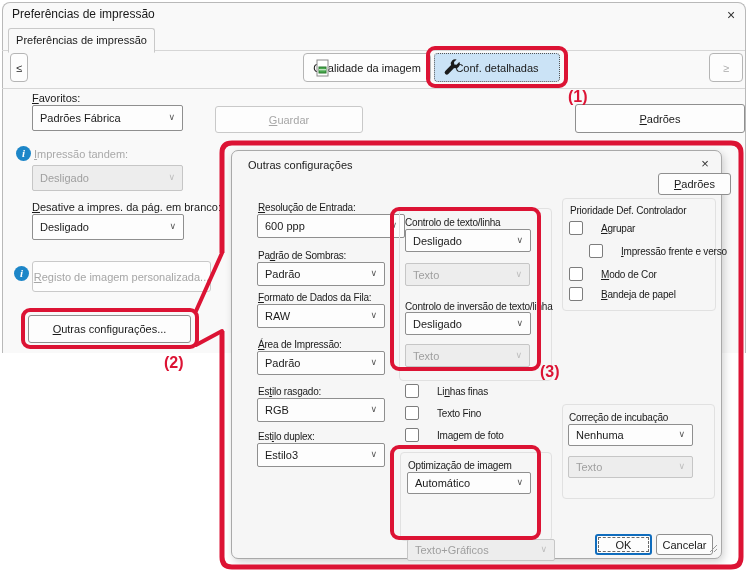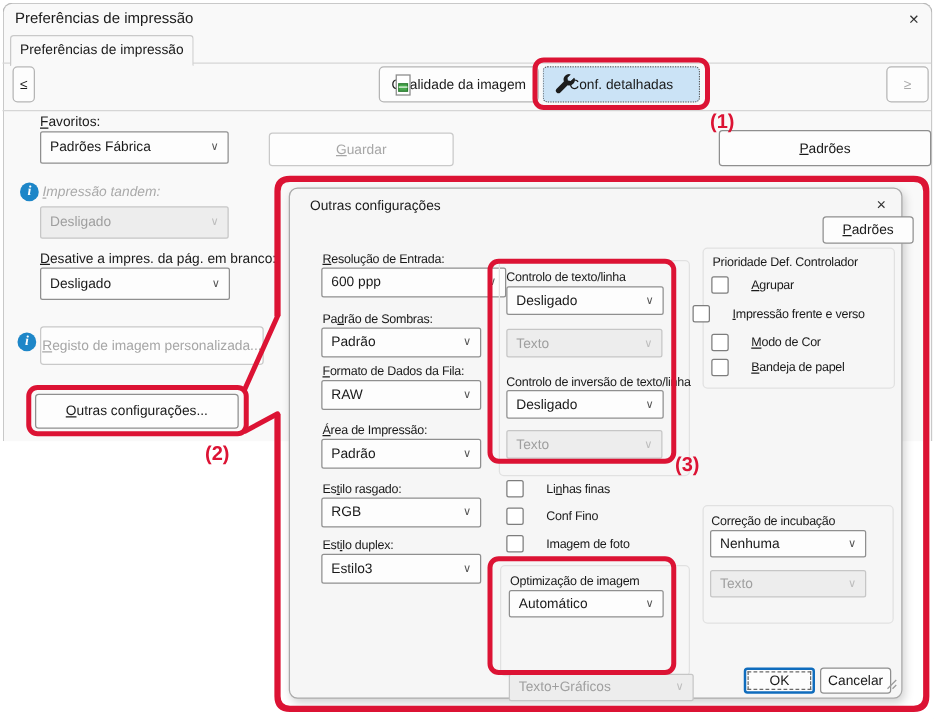--- a/index.html
+++ b/index.html
@@ -92,21 +92,21 @@
 
   <div class="abs lbl" style="left:32px;top:92px;"><u>F</u>avoritos:</div>
   <div class="abs dd" style="left:32px;top:105px;width:151px;height:26px;">
     <span>Padrões Fábrica</span>
       <span class="arr">∨</span>
   </div>
   <div class="abs btn disbtn" style="left:215px;top:106px;width:148px;height:27px;"><u>G</u>uardar</div>
   <div class="abs btn" style="left:575px;top:104px;width:170px;height:29px;"><u>P</u>adrões</div>
 
   <div class="abs info" style="left:16px;top:146px;">i</div>
-  <div class="abs lbl dim" style="left:34px;top:148px;font-style:italic;"><u>I</u>mpressão tandem:</div>
+  <div class="abs lbl dim" style="left:34px;top:148px;"><u>I</u>mpressão tandem:</div>
   <div class="abs dd dis" style="left:32px;top:165px;width:151px;height:26px;">
     <span>Desligado</span>
       <span class="arr">∨</span>
   </div>
 
   <div class="abs lbl" style="left:32px;top:201px;"><u>D</u>esative a impres. da pág. em branco:</div>
   <div class="abs dd" style="left:32px;top:214px;width:152px;height:26px;">
     <span>Desligado</span>
       <span class="arr">∨</span>
   </div>
@@ -178,21 +178,21 @@
       <span>Texto</span>
         <span class="arr">∨</span>
     </div>
 
     <div class="abs cb" style="left:173px;top:233px;">
       <span class="box"></span>
       <span class="sub-label">Li<u>n</u>has finas</span>
     </div>
     <div class="abs cb" style="left:173px;top:255px;">
       <span class="box"></span>
-      <span class="sub-label">Conf Fino</span>
+      <span class="sub-label">Texto Fino</span>
     </div>
     <div class="abs cb" style="left:173px;top:277px;">
       <span class="box"></span>
       <span class="sub-label">Imagem de foto</span>
     </div>
 
     <div class="abs panel" style="left:168px;top:301px;width:150px;height:87px;"></div>
     <div class="abs lbl sub-label" style="left:176px;top:309px;">Optimização de imagem</div>
     <div class="abs dd" style="left:175px;top:321px;width:124px;height:22px;">
       <span>Automático</span>
@@ -202,21 +202,21 @@
       <span>Texto+Gráficos</span>
         <span class="arr">∨</span>
     </div>
 
     <div class="abs panel" style="left:330px;top:47px;width:152px;height:111px;"></div>
     <div class="abs lbl sub-label" style="left:338px;top:54px;">Prioridade Def. Controlador</div>
     <div class="abs cb" style="left:337px;top:70px;">
       <span class="box"></span>
       <span class="sub-label"><u>A</u>grupar</span>
     </div>
-    <div class="abs cb" style="left:322px;top:93px;">
+    <div class="abs cb" style="left:357px;top:93px;">
       <span class="box"></span>
       <span class="sub-label"><u>I</u>mpressão frente e verso</span>
     </div>
     <div class="abs cb" style="left:337px;top:116px;">
       <span class="box"></span>
       <span class="sub-label"><u>M</u>odo de Cor</span>
     </div>
     <div class="abs cb" style="left:337px;top:136px;">
       <span class="box"></span>
       <span class="sub-label"><u>B</u>andeja de papel</span>

